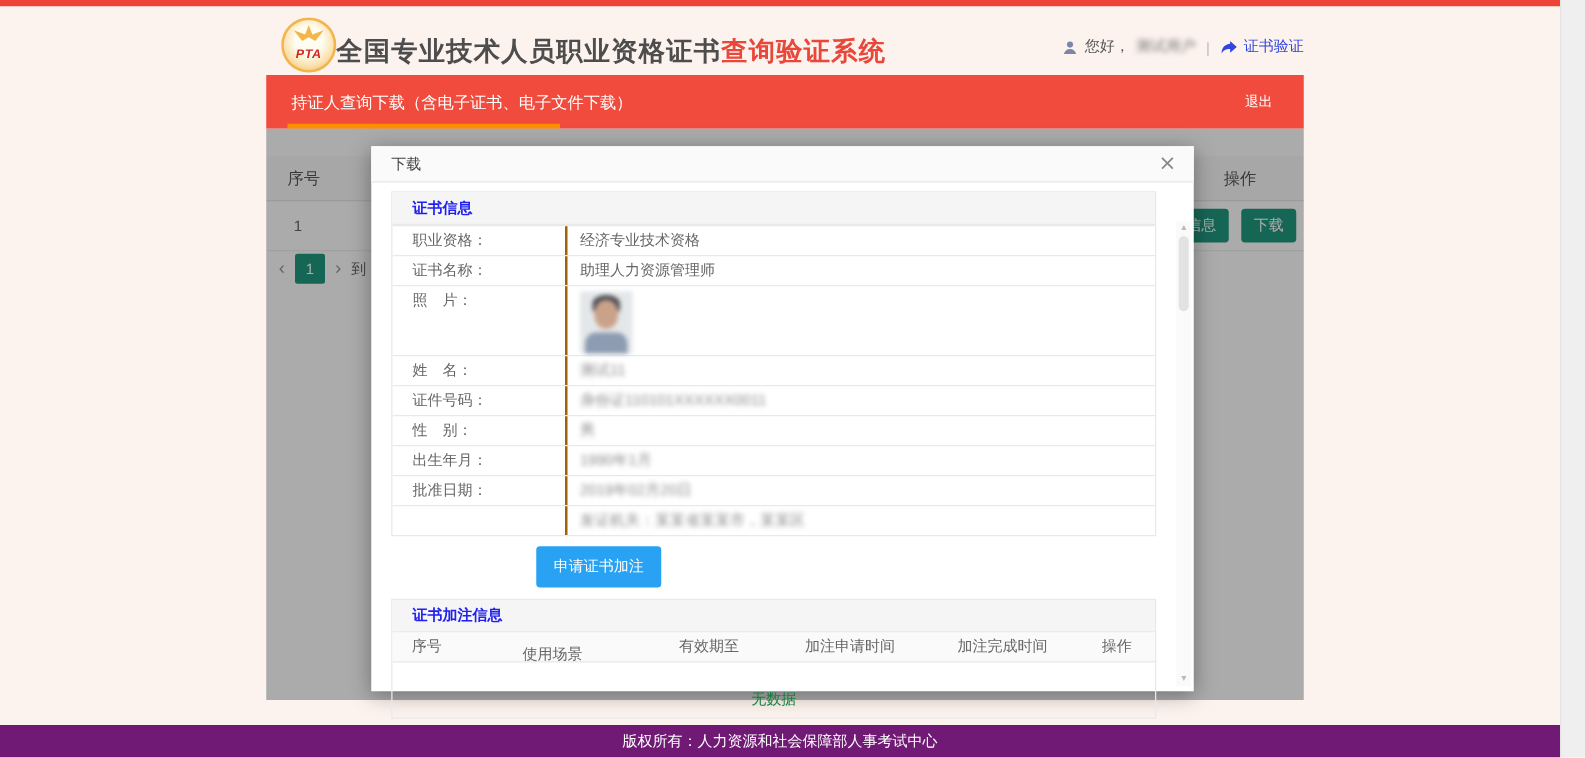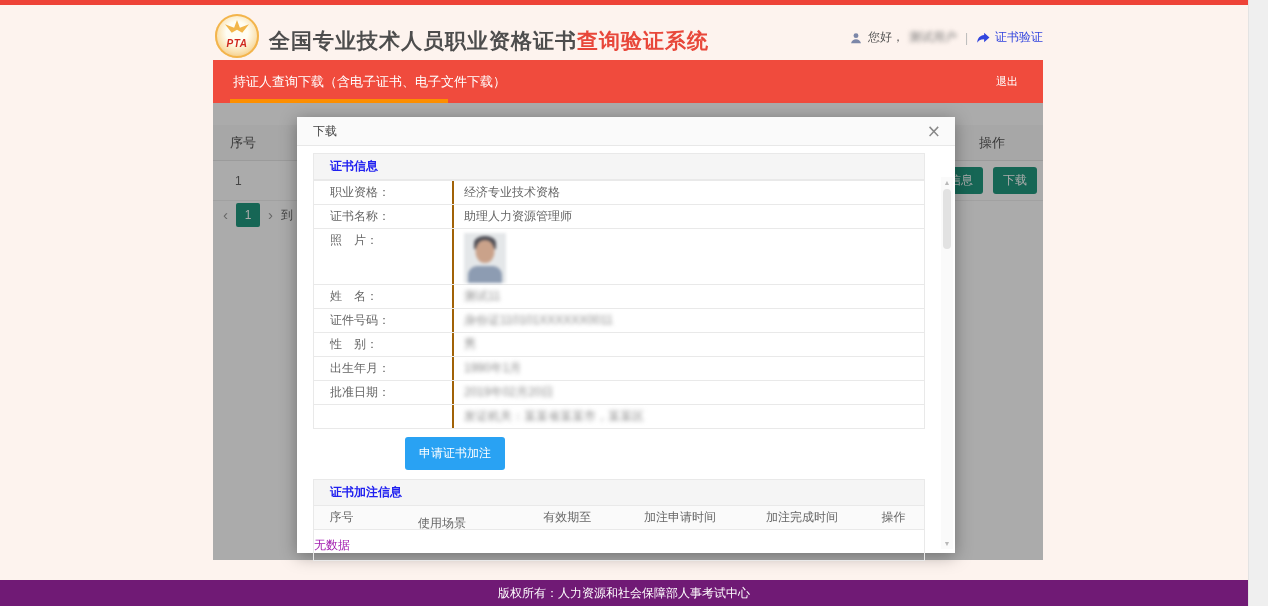--- a/index.html
+++ b/index.html
@@ -11,21 +11,21 @@
     font-size:12px; color:#666;
   }
   
   .top-strip { position:absolute; left:0; top:0; width:1248px; height:5px; background:#ee4337; }
   .browser-scrollbar { position:absolute; right:0; top:0; width:20px; height:606px; background:#efefef; border-left:1px solid #e3e3e3; }
   .footer { position:absolute; left:0; top:580px; width:1248px; height:26px; background:#701a75; color:#fff; text-align:center; line-height:26px; font-size:12px; }
 
   
   .container { position:absolute; left:213px; top:5px; width:830px; }
   .header { position:relative; height:55px; }
-  .logo { position:absolute; left:2px; top:9px; width:44px; height:44px; border-radius:50%;
+  .logo { position:absolute; left:12px; top:9px; width:44px; height:44px; border-radius:50%;
           background:radial-gradient(circle at 50% 42%, #fffdf2 32%, #fae3b4 58%, #eda93f 100%);
           box-shadow:inset 0 0 0 2px #f3b44c; }
   .logo .flame { position:absolute; top:6px; left:50%; transform:translateX(-50%); width:24px; height:17px; background:#f2b64a;
           clip-path:polygon(50% 0,62% 45%,100% 25%,72% 75%,50% 58%,28% 75%,0 25%,38% 45%); }
   .logo .logo-txt { position:absolute; left:50%; top:24px; transform:translateX(-50%); color:#d0281e; font-weight:bold; font-style:italic; font-size:10px; letter-spacing:.5px; }
   .title-wrap { position:absolute; left:56px; top:22px; font-size:21px; font-weight:bold; letter-spacing:1px; white-space:nowrap; }
   .title-main { color:#4d4d4d; }
   .title-accent { color:#e8473a; }
   .user-info { position:absolute; right:0; top:24px; display:flex; align-items:center; gap:5px; font-size:12px; color:#555; }
   .user-info .blur-s { filter:blur(2px); color:#777; }
@@ -69,26 +69,26 @@
   .info-row { display:flex; border-top:1px solid #e9e9e9; min-height:21px; }
   .info-row:first-of-type { border-top:none; }
   .info-label { width:140px; padding:3px 0 3px 16px; border-right:2px solid #a16207; color:#666; }
   .info-value { flex:1; padding:3px 0 3px 10px; color:#666; }
   .blur { filter:blur(2.2px); color:#8a8a8a; }
   .photo-row { height:56px; }
   .photo { width:42px; height:50px; background:#e4e7e9; position:relative; overflow:hidden; filter:blur(1.6px); margin-top:1px; }
   .photo .hair { position:absolute; top:3px; left:50%; transform:translateX(-50%); width:22px; height:13px; border-radius:50% 50% 0 0; background:#4c4c54; }
   .photo .head { position:absolute; top:7px; left:50%; transform:translateX(-50%); width:19px; height:23px; border-radius:48%; background:#caa28a; }
   .photo .torso { position:absolute; bottom:0; left:50%; transform:translateX(-50%); width:34px; height:17px; border-radius:9px 9px 0 0; background:#8d9cb2; }
-  .apply-btn { display:block; margin:8px 0 9px 92px; background:#29a2f3; color:#fff; border:none;
+  .apply-btn { display:block; margin:8px 0 9px 116px; background:#29a2f3; color:#fff; border:none;
                font-size:12px; padding:8px 14px; border-radius:3px; cursor:pointer; }
   .ann-head-row { display:flex; background:#fafafa; border-bottom:1px solid #e9e9e9; height:24px; align-items:center; color:#666; }
   .ann-head-row span { text-align:center; }
   .c1{width:9%;} .c2{width:24%;margin-top:12px;} .c3{width:17%;} .c4{width:20%;} .c5{width:20%;} .c6{width:10%;}
-  .ann-empty { height:30px; line-height:30px; color:#a21caf; }
+  .ann-empty { height:30px; line-height:30px; text-align:center; color:#15803d;margin-top:14px; }
   
   .modal-scrollbar { position:absolute; right:2px; top:31px; bottom:2px; width:12px; background:#fafafa;
                      display:flex; flex-direction:column; justify-content:space-between; align-items:center; }
   .scroll-arrow { font-size:7px; color:#b9b9b9; padding:2px 0; }
   .scroll-thumb { position:absolute; top:12px; left:2px; width:8px; height:60px; background:#e2e2e2; border-radius:4px; }
 
   .icon-svg { display:inline-block; vertical-align:middle; }
 </style>
 </head>
 <body>

